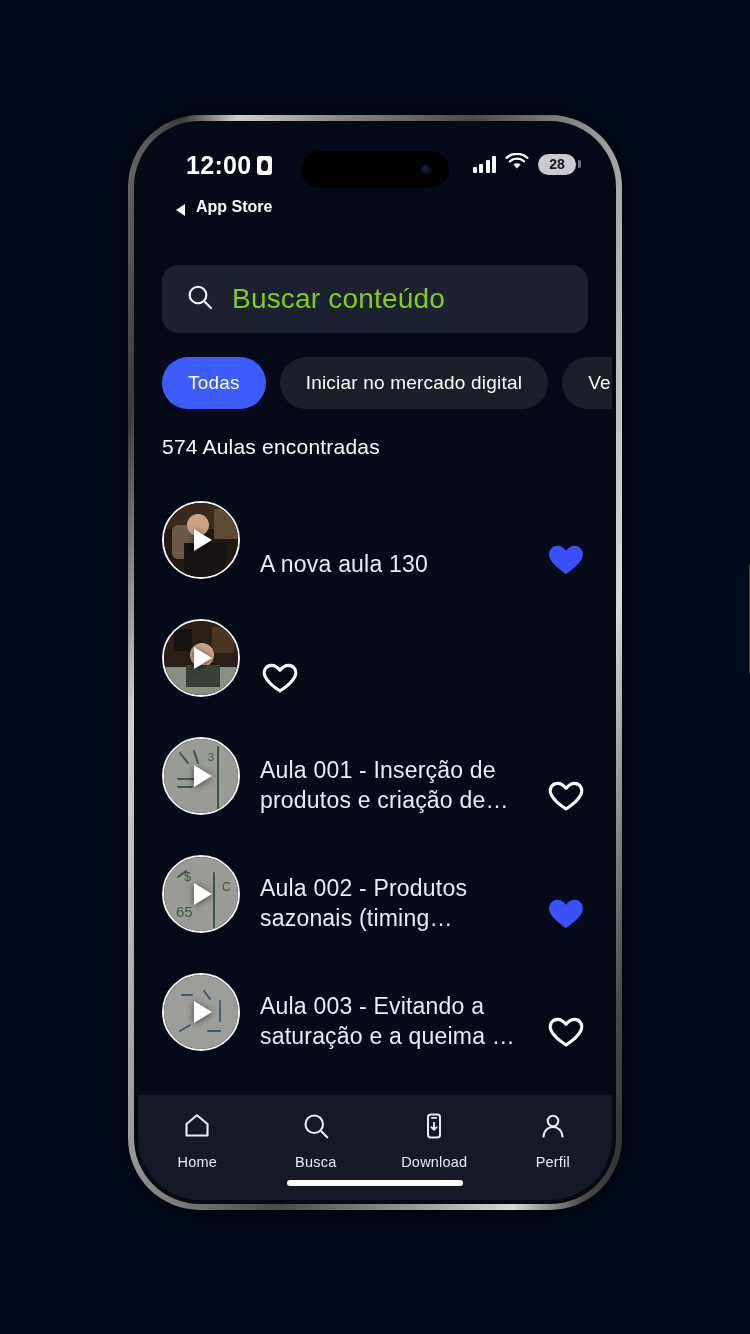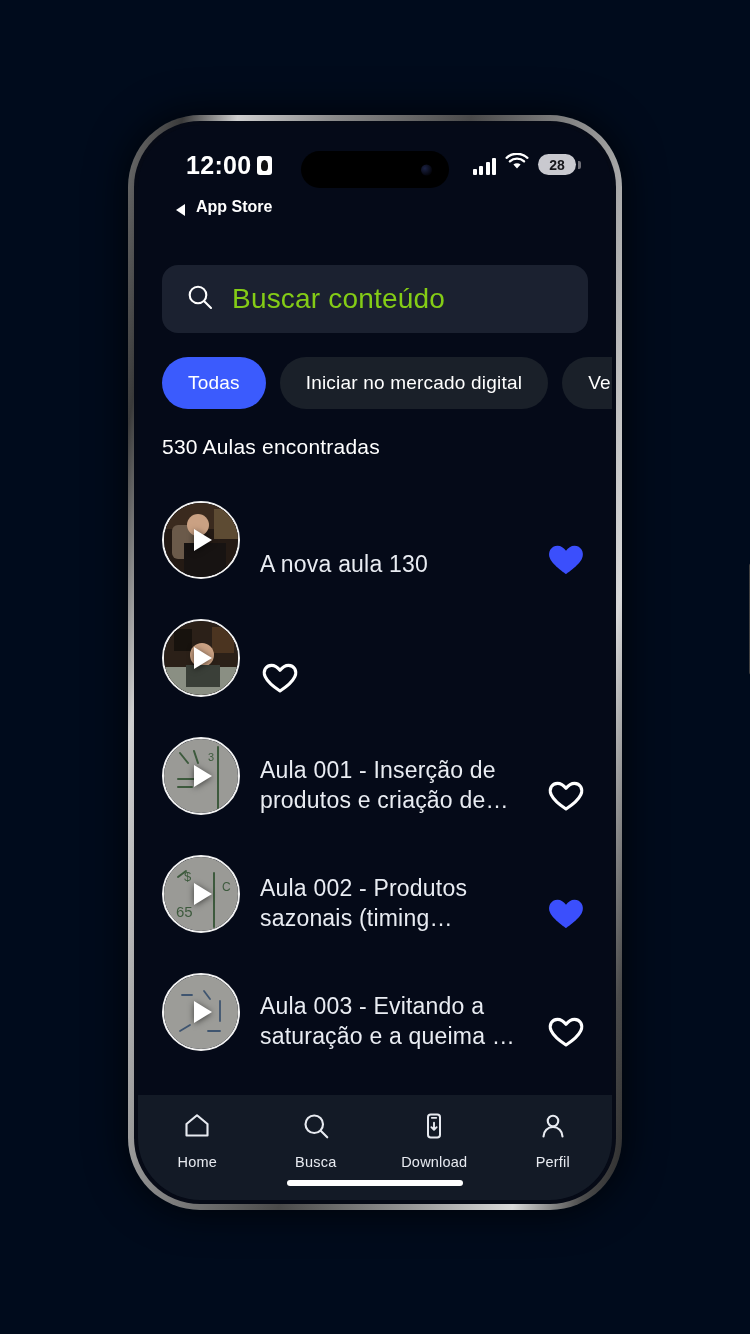--- a/index.html
+++ b/index.html
@@ -71,21 +71,21 @@
     position:absolute; left:38px; top:73px;
     font-size:16px; font-weight:bold;
     display:flex; align-items:flex-end; gap:11px;
   }
   #back-arrow{
     width:0;height:0;border-top:6px solid transparent;border-bottom:6px solid transparent;
     border-right:9px solid #fff;
   }
   #status-right{
     position:absolute; right:36px; top:28px;
-    display:flex; align-items:flex-end; gap:9px;
+    display:flex; align-items:center; gap:9px;
   }
   #signal-bars{ display:flex; align-items:flex-end; gap:2.5px; height:17px; }
   #signal-bars i{ display:block; width:4px; background:#fff; border-radius:1px; }
   #signal-bars i:nth-child(1){height:6px;} #signal-bars i:nth-child(2){height:9px;}
   #signal-bars i:nth-child(3){height:13px;} #signal-bars i:nth-child(4){height:17px;}
   #battery-pill{
     min-width:38px; height:21px; border-radius:11px;
     background:#c9c9cf; color:#16161a;
     font-size:14px; font-weight:bold;
     display:flex; align-items:center; justify-content:center;
@@ -234,21 +234,21 @@
             <span id="search-placeholder">Buscar conteúdo</span>
           </div>
         </div>
 
         <div id="chips-row">
           <div class="chip active">Todas</div>
           <div class="chip">Iniciar no mercado digital</div>
           <div class="chip">Vendas</div>
         </div>
 
-        <div id="result-count">530 Aulas encontradas</div>
+        <div id="result-count">574 Aulas encontradas</div>
 
         <div id="lesson-list">
 
           <div class="lesson-row">
             <div class="thumb">
               <svg width="78" height="78" viewBox="0 0 78 78" style="position:absolute;inset:0">
                 <rect width="78" height="78" fill="#241a14"></rect>
                 <rect x="0" y="0" width="78" height="26" fill="#3a2a1e"></rect>
                 <rect x="8" y="22" width="30" height="34" rx="6" fill="#6b5a4a"></rect>
                 <circle cx="34" cy="22" r="11" fill="#caa183"></circle>

